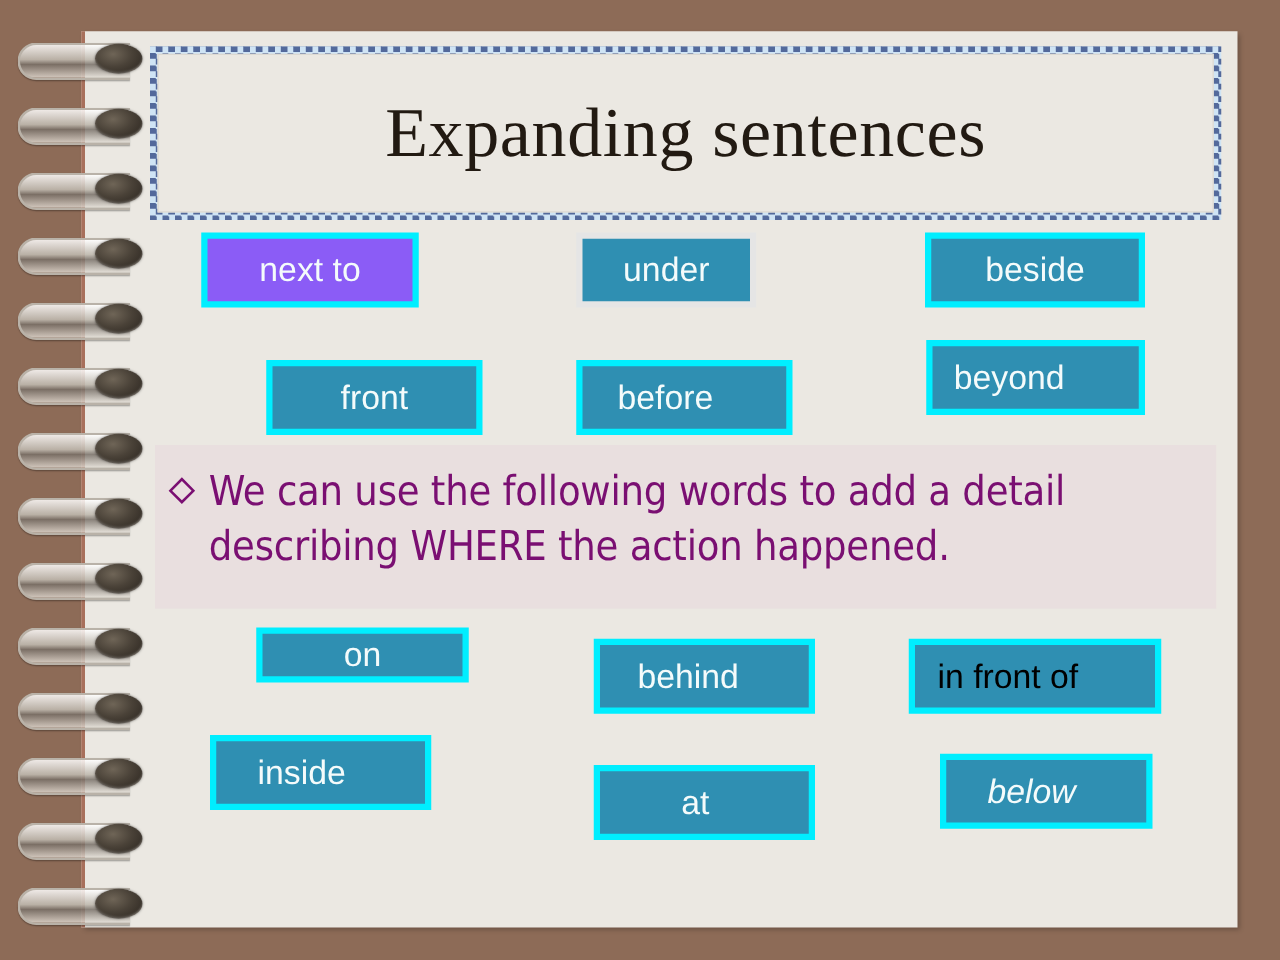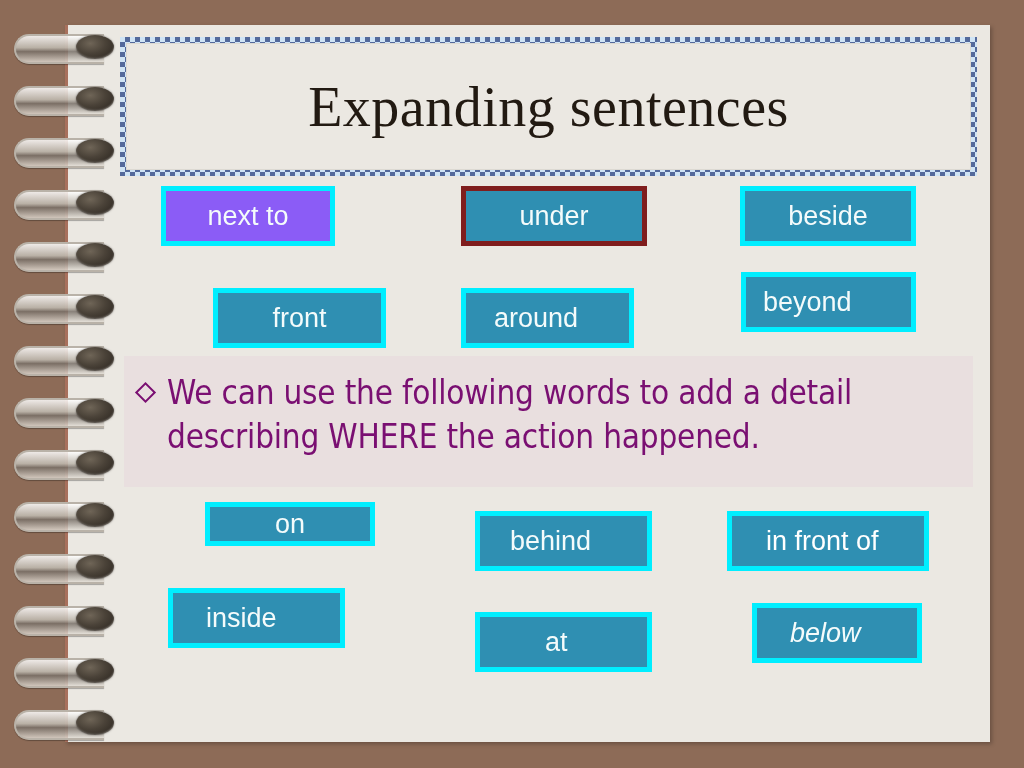--- a/index.html
+++ b/index.html
@@ -249,58 +249,58 @@
       <div class="body-text">We can use the following words to add a detail describing WHERE the action happened.</div>
     </div>
   </div>
 
   <div id="word-box-layer">
       <div class="word-box" style="left: 161px; top: 186px; width: 174px; height: 60px; background: rgb(0, 238, 255);">
         <div class="word-fill" style="background: #8b5cf6;">
           <div class="word-label" style="color: rgb(244, 251, 251); text-align: center;">next to</div>
         </div>
       </div>
-      <div class="word-box" style="left: 461px; top: 186px; width: 186px; height: 60px; background: #7f1d1d;">
+      <div class="word-box" style="left: 461px; top: 186px; width: 144px; height: 60px; background: #e5e5e5;">
         <div class="word-fill" style="background: rgb(47, 143, 178);">
           <div class="word-label" style="color: rgb(244, 251, 251); text-align: center;">under</div>
         </div>
       </div>
       <div class="word-box" style="left: 740px; top: 186px; width: 176px; height: 60px; background: rgb(0, 238, 255);">
         <div class="word-fill" style="background: rgb(47, 143, 178);">
           <div class="word-label" style="color: rgb(244, 251, 251); text-align: center;">beside</div>
         </div>
       </div>
       <div class="word-box" style="left: 213px; top: 288px; width: 173px; height: 60px; background: rgb(0, 238, 255);">
         <div class="word-fill" style="background: rgb(47, 143, 178);">
           <div class="word-label" style="color: rgb(244, 251, 251); text-align: center;">front</div>
         </div>
       </div>
       <div class="word-box" style="left: 461px; top: 288px; width: 173px; height: 60px; background: rgb(0, 238, 255);">
         <div class="word-fill" style="background: rgb(47, 143, 178);">
-          <div class="word-label" style="color: rgb(244, 251, 251); text-align: left; padding-left: 28px;">around</div>
+          <div class="word-label" style="color: rgb(244, 251, 251); text-align: left; padding-left: 28px;">before</div>
         </div>
       </div>
       <div class="word-box" style="left: 741px; top: 272px; width: 175px; height: 60px; background: rgb(0, 238, 255);">
         <div class="word-fill" style="background: rgb(47, 143, 178);">
           <div class="word-label" style="color: rgb(244, 251, 251); text-align: left; padding-left: 17px;">beyond</div>
         </div>
       </div>
       <div class="word-box" style="left: 205px; top: 502px; width: 170px; height: 44px; background: rgb(0, 238, 255);">
         <div class="word-fill" style="background: rgb(47, 143, 178);">
           <div class="word-label" style="color: rgb(244, 251, 251); text-align: center;">on</div>
         </div>
       </div>
       <div class="word-box" style="left: 475px; top: 511px; width: 177px; height: 60px; background: rgb(0, 238, 255);">
         <div class="word-fill" style="background: rgb(47, 143, 178);">
           <div class="word-label" style="color: rgb(244, 251, 251); text-align: left; padding-left: 30px;">behind</div>
         </div>
       </div>
       <div class="word-box" style="left: 727px; top: 511px; width: 202px; height: 60px; background: rgb(0, 238, 255);">
         <div class="word-fill" style="background: rgb(47, 143, 178);">
-          <div class="word-label" style="color: #ffffff; text-align: left; padding-left: 34px;">in front of</div>
+          <div class="word-label" style="color: #000000; text-align: left; padding-left: 18px;">in front of</div>
         </div>
       </div>
       <div class="word-box" style="left: 168px; top: 588px; width: 177px; height: 60px; background: rgb(0, 238, 255);">
         <div class="word-fill" style="background: rgb(47, 143, 178);">
           <div class="word-label" style="color: rgb(244, 251, 251); text-align: left; padding-left: 33px;">inside</div>
         </div>
       </div>
       <div class="word-box" style="left: 475px; top: 612px; width: 177px; height: 60px; background: rgb(0, 238, 255);">
         <div class="word-fill" style="background: rgb(47, 143, 178);">
           <div class="word-label" style="color: rgb(244, 251, 251); text-align: left; padding-left: 65px;">at</div>

